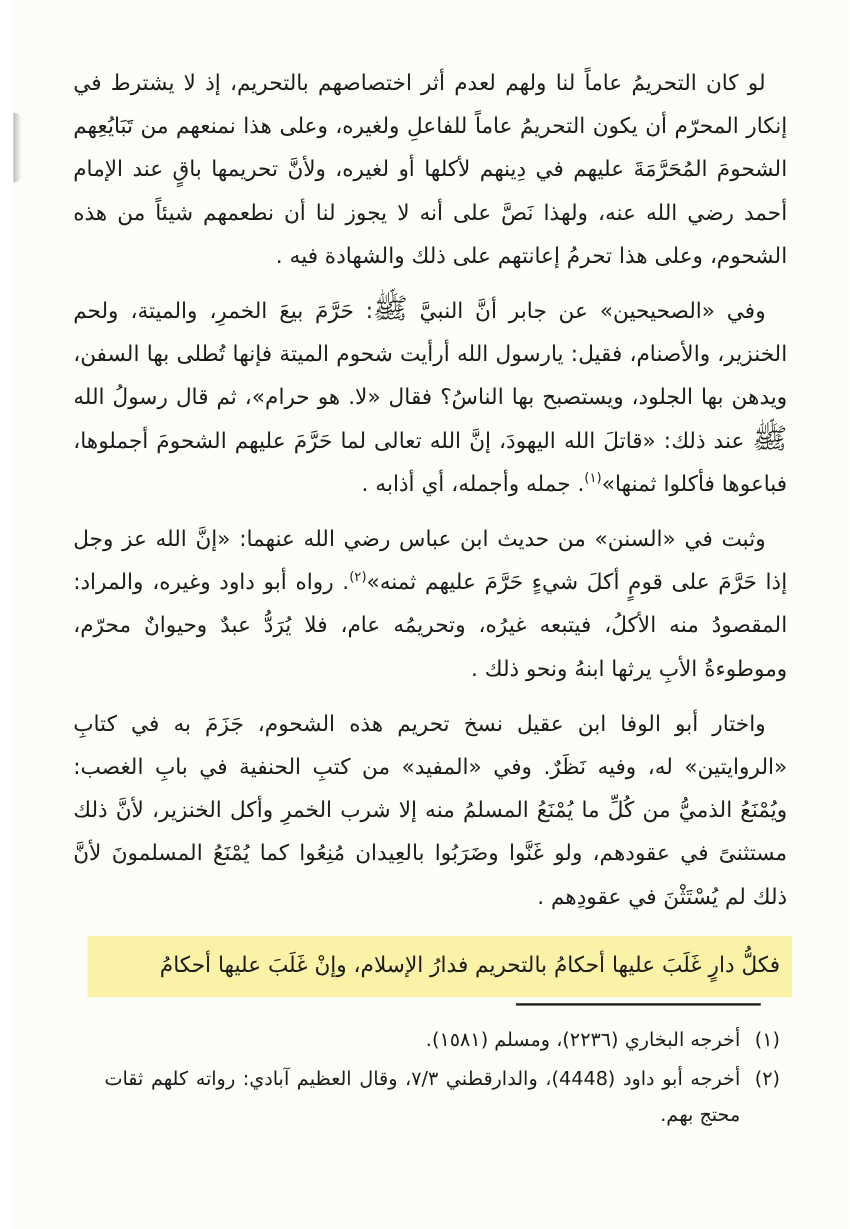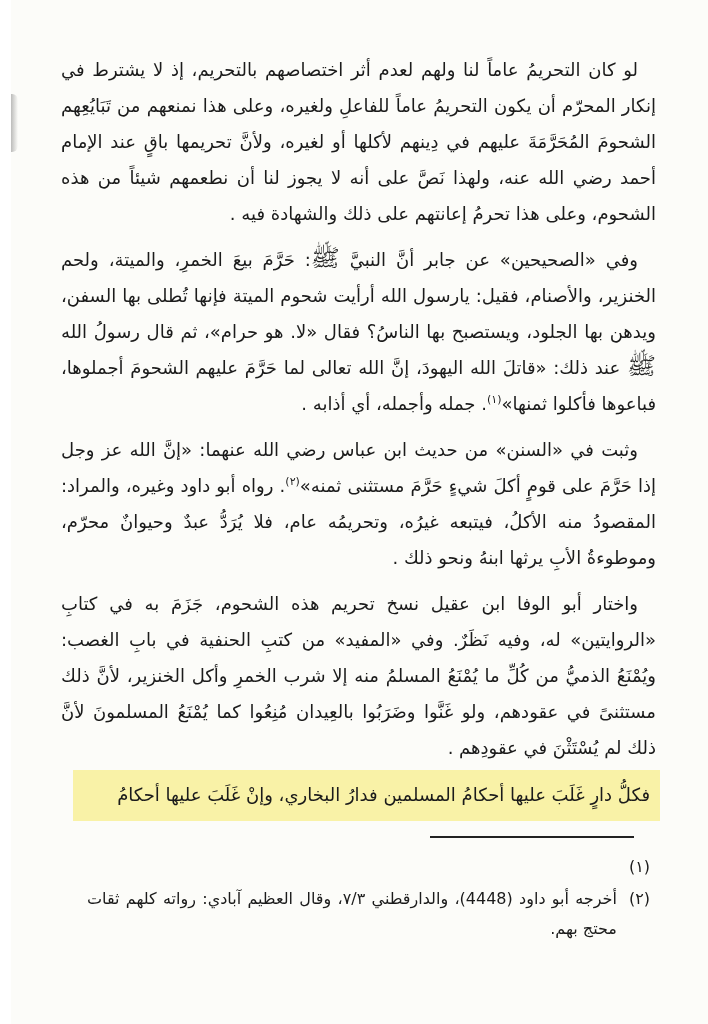--- a/index.html
+++ b/index.html
@@ -15,21 +15,21 @@
   .scan-smudge{
     position:absolute; left:0; top:94px; width:7px; height:58px;
     background:linear-gradient(to right, rgba(110,110,110,.45), rgba(200,200,200,0));
     border-radius:0 6px 6px 0;
   }
   .content{ position:absolute; top:52px; right:52px; left:50px; }
   .para{
     margin:0 0 10px 0; font-size:18px; line-height:36px;
     text-align:justify; text-indent:18px;
   }
-  .para:last-of-type{ margin-bottom:4px; }
+  .para:last-of-type{ margin-bottom:14px; }
   .seg{}
   .sup{ font-size:11px; vertical-align:7px; line-height:0; }
   .saw{ font-size:24px; line-height:0; }
   .heading{
     margin:10px 0 8px 0; text-align:center;
     font-size:20px; font-weight:bold; white-space:pre-wrap;
   }
   .highlight{
     background:var(--hl);
     margin:0 -4px 0 12px; padding:8px 10px 9px 10px;
@@ -54,35 +54,36 @@
 </head>
 <body>
 
 <div class="page">
   <div class="scan-smudge"></div>
 
   <main class="content">
     <div id="paragraphs">
         <p class="para"><span class="seg">لو كان التحريمُ عاماً لنا ولهم لعدم أثر اختصاصهم بالتحريم، إذ لا يشترط في إنكار المحرّم أن يكون التحريمُ عاماً للفاعلِ ولغيره، وعلى هذا نمنعهم من تَبَايُعِهم الشحومَ المُحَرَّمَةَ عليهم في دِينهم لأكلها أو لغيره، ولأنَّ تحريمها باقٍ عند الإمام أحمد رضي الله عنه، ولهذا نَصَّ على أنه لا يجوز لنا أن نطعمهم شيئاً من هذه الشحوم، وعلى هذا تحرمُ إعانتهم على ذلك والشهادة فيه .</span></p>
         <p class="para"><span class="seg">وفي «الصحيحين» عن جابر أنَّ النبيَّ </span><span class="saw">ﷺ</span><span class="seg">: حَرَّمَ بيعَ الخمرِ، والميتة، ولحم الخنزير، والأصنام، فقيل: يارسول الله أرأيت شحوم الميتة فإنها تُطلى بها السفن، ويدهن بها الجلود، ويستصبح بها الناسُ؟ فقال «لا. هو حرام»، ثم قال رسولُ الله </span><span class="saw">ﷺ</span><span class="seg"> عند ذلك: «قاتلَ الله اليهودَ، إنَّ الله تعالى لما حَرَّمَ عليهم الشحومَ أجملوها، فباعوها فأكلوا ثمنها»</span><span class="sup">(١)</span><span class="seg">. جمله وأجمله، أي أذابه .</span></p>
-        <p class="para"><span class="seg">وثبت في «السنن» من حديث ابن عباس رضي الله عنهما: «إنَّ الله عز وجل إذا حَرَّمَ على قومٍ أكلَ شيءٍ حَرَّمَ مستثنى ثمنه»</span><span class="sup">(٢)</span><span class="seg">. رواه أبو داود وغيره، والمراد: المقصودُ منه الأكلُ، فيتبعه غيرُه، وتحريمُه عام، فلا يُرَدُّ عبدٌ وحيوانٌ محرّم، وموطوءةُ الأبِ يرثها ابنهُ ونحو ذلك .</span></p>
+        <p class="para"><span class="seg">وثبت في «السنن» من حديث ابن عباس رضي الله عنهما: «إنَّ الله عز وجل إذا حَرَّمَ على قومٍ أكلَ شيءٍ حَرَّمَ عليهم ثمنه»</span><span class="sup">(٢)</span><span class="seg">. رواه أبو داود وغيره، والمراد: المقصودُ منه الأكلُ، فيتبعه غيرُه، وتحريمُه عام، فلا يُرَدُّ عبدٌ وحيوانٌ محرّم، وموطوءةُ الأبِ يرثها ابنهُ ونحو ذلك .</span></p>
         <p class="para"><span class="seg">واختار أبو الوفا ابن عقيل نسخ تحريم هذه الشحوم، جَزَمَ به في كتابِ «الروايتين» له، وفيه نَظَرٌ. وفي «المفيد» من كتبِ الحنفية في بابِ الغصب: ويُمْنَعُ الذميُّ من كُلِّ ما يُمْنَعُ المسلمُ منه إلا شرب الخمرِ وأكل الخنزير، لأنَّ ذلك مستثنىً في عقودهم، ولو غَنَّوا وضَرَبُوا بالعِيدان مُنِعُوا كما يُمْنَعُ المسلمونَ لأنَّ ذلك لم يُسْتَثْنَ في عقودِهم .</span></p>
       </div>
 
 
     <div class="highlight">
-      <span>فكلُّ دارٍ غَلَبَ عليها أحكامُ المسلمين فدارُ البخاري، وإنْ غَلَبَ عليها أحكامُ</span>
+      <span>فكلُّ دارٍ غَلَبَ عليها أحكامُ بالتحريم فدارُ الإسلام، وإنْ غَلَبَ عليها أحكامُ</span>
     </div>
   </main>
 
   <footer class="footnotes-area">
     <div class="fn-separator"></div>
     <div id="footnotes">
         <div class="footnote">
           <span class="fn-marker">(١)</span>
+          <span class="fn-text">أخرجه البخاري (٢٢٣٦)، ومسلم (١٥٨١).</span>
         </div>
         <div class="footnote">
           <span class="fn-marker">(٢)</span>
           <span class="fn-text">أخرجه أبو داود (4448)، والدارقطني ٧/٣، وقال العظيم آبادي: رواته كلهم ثقات محتج بهم.</span>
         </div>
       </div>
   </footer>
 
 </div>
 

